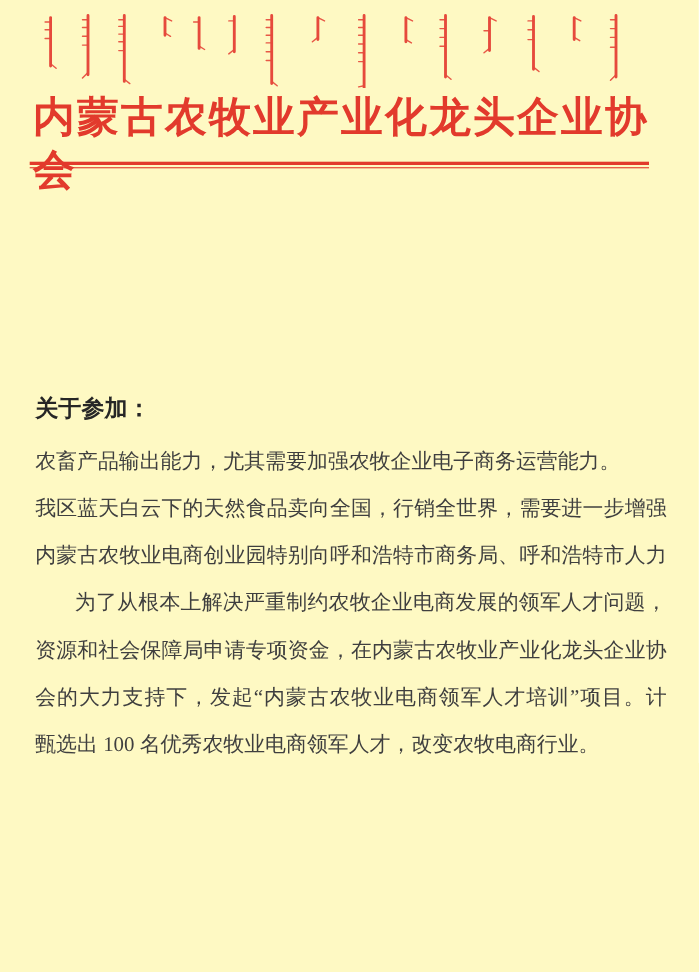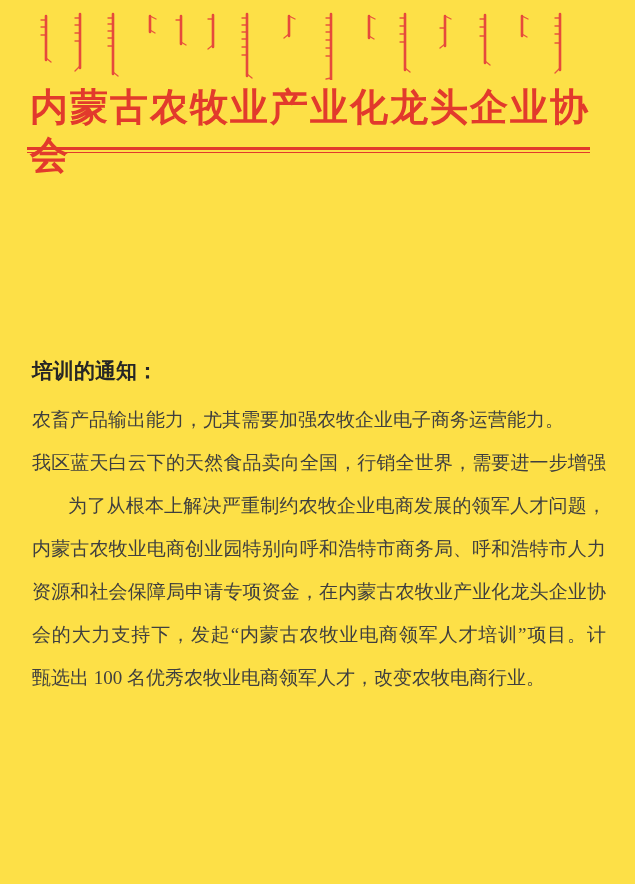--- a/index.html
+++ b/index.html
@@ -6,21 +6,21 @@
     --red:#e23a2c;
     --body-ink:#3f3f3f;
     --title-ink:#161616;
   }
   html,body{margin:0;padding:0;}
   body{
     width:635px;height:884px;background:#ffffff;
     font-family:"Liberation Serif","DejaVu Serif",serif;
     overflow:hidden;
   }
-  .page{position:relative;width:635px;height:884px;background:#fde047;overflow:hidden;}
+  .page{position:relative;width:635px;height:884px;background:#fef9c3;overflow:hidden;}
 
   .mongolian{position:absolute;top:8px;left:30px;width:560px;height:72px;}
   .mongolian path{stroke:#e64a3c;fill:none;stroke-linecap:round;}
   .mongolian .stem{stroke-width:2.6px;}
   .mongolian .detail{stroke-width:1.3px;opacity:.92;}
 
   .org-name{
     position:absolute;top:84px;left:30px;width:558px;
     font-size:38px;font-weight:700;color:var(--red);
     line-height:1.25;
@@ -79,25 +79,25 @@
   </svg>
 
   <div class="org-name">内蒙古农牧业产业化龙头企业协会</div>
 
   <div class="divider">
     <div class="bar-thick"></div>
     <div class="bar-thin"></div>
   </div>
 
 
-  <div class="salutation">培训的通知：</div>
+  <div class="salutation">关于参加：</div>
 
   <div class="body-text">
     <div class="line para-end">农畜产品输出能力，尤其需要加强农牧企业电子商务运营能力。</div>
     <div class="line">我区蓝天白云下的天然食品卖向全国，行销全世界，需要进一步增强</div>
+    <div class="line">内蒙古农牧业电商创业园特别向呼和浩特市商务局、呼和浩特市人力</div>
     <div class="line indent">为了从根本上解决严重制约农牧企业电商发展的领军人才问题，</div>
-    <div class="line">内蒙古农牧业电商创业园特别向呼和浩特市商务局、呼和浩特市人力</div>
     <div class="line">资源和社会保障局申请专项资金，在内蒙古农牧业产业化龙头企业协</div>
     <div class="line">会的大力支持下，发起“内蒙古农牧业电商领军人才培训”项目。计</div>
     <div class="line para-end">甄选出 100 名优秀农牧业电商领军人才，改变农牧电商行业。</div>
   </div>
 
 </div>
 
 </body></html>

